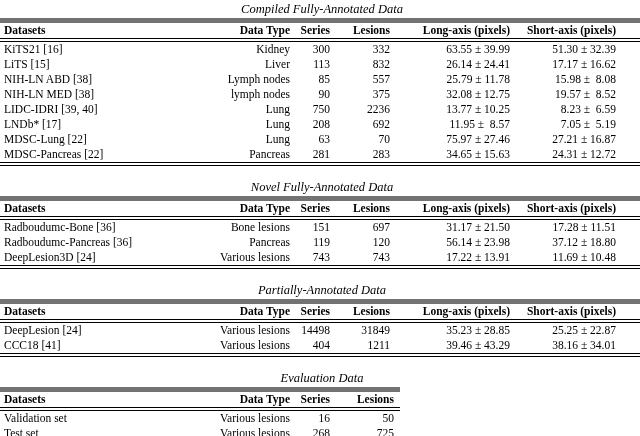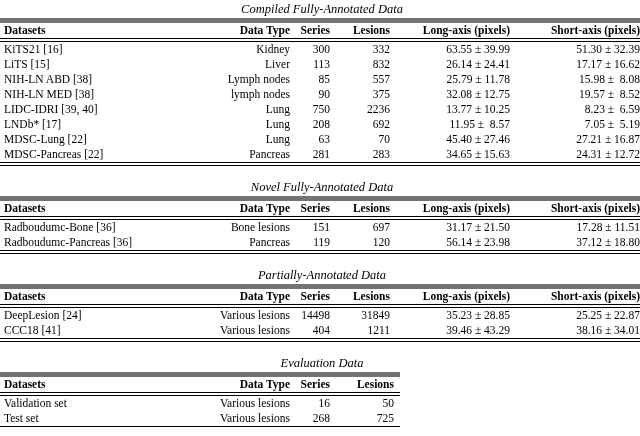--- a/index.html
+++ b/index.html
@@ -47,21 +47,21 @@
     line-height: 15px;
     padding: 0;
     white-space: pre;
     overflow: hidden;
   }
   th.c0, td.c0 { text-align: left;  padding-left: 4px; }
   th.c1, td.c1 { text-align: right;  padding-left: 4px; }
   th.c2, td.c2 { text-align: right; padding-right: 2px; }
   th.c3, td.c3 { text-align: right; padding-right: 2px; }
   th.c4, td.c4 { text-align: right; padding-right: 4px; }
-  th.c5, td.c5 { text-align: right; padding-right: 0; }
+  th.c5, td.c5 { text-align: right; padding-right: 24px; }
   .wide col.c0 { width: 194px; }
   .wide col.c1 { width: 96px; }
   .wide col.c2 { width: 42px; }
   .wide col.c3 { width: 60px; }
   .wide col.c4 { width: 122px; }
   .wide col.c5 { width: 126px; }
   .narrow col.c0 { width: 194px; }
   .narrow col.c1 { width: 96px; }
   .narrow col.c2 { width: 42px; }
   .narrow col.c3 { width: 68px; }
@@ -140,21 +140,21 @@
             <td class="c2">208</td>
             <td class="c3">692</td>
             <td class="c4">11.95 ±  8.57</td>
             <td class="c5">7.05 ±  5.19</td>
           </tr>
           <tr>
             <td class="c0">MDSC-Lung [22]</td>
             <td class="c1">Lung</td>
             <td class="c2">63</td>
             <td class="c3">70</td>
-            <td class="c4">45.40 ± 27.46</td>
+            <td class="c4">75.97 ± 27.46</td>
             <td class="c5">27.21 ± 16.87</td>
           </tr>
           <tr>
             <td class="c0">MDSC-Pancreas [22]</td>
             <td class="c1">Pancreas</td>
             <td class="c2">281</td>
             <td class="c3">283</td>
             <td class="c4">34.65 ± 15.63</td>
             <td class="c5">24.31 ± 12.72</td>
           </tr>
@@ -193,20 +193,28 @@
             <td class="c5">17.28 ± 11.51</td>
           </tr>
           <tr>
             <td class="c0">Radboudumc-Pancreas [36]</td>
             <td class="c1">Pancreas</td>
             <td class="c2">119</td>
             <td class="c3">120</td>
             <td class="c4">56.14 ± 23.98</td>
             <td class="c5">37.12 ± 18.80</td>
           </tr>
+          <tr>
+            <td class="c0">DeepLesion3D [24]</td>
+            <td class="c1">Various lesions</td>
+            <td class="c2">743</td>
+            <td class="c3">743</td>
+            <td class="c4">17.22 ± 13.91</td>
+            <td class="c5">11.69 ± 10.48</td>
+          </tr>
         </tbody>
       </table>
   </div>
 
   <div class="section">
     <div class="section-title">Partially-Annotated Data</div>
     <table class="wide">
         <colgroup>
           <col class="c0">
           <col class="c1">

